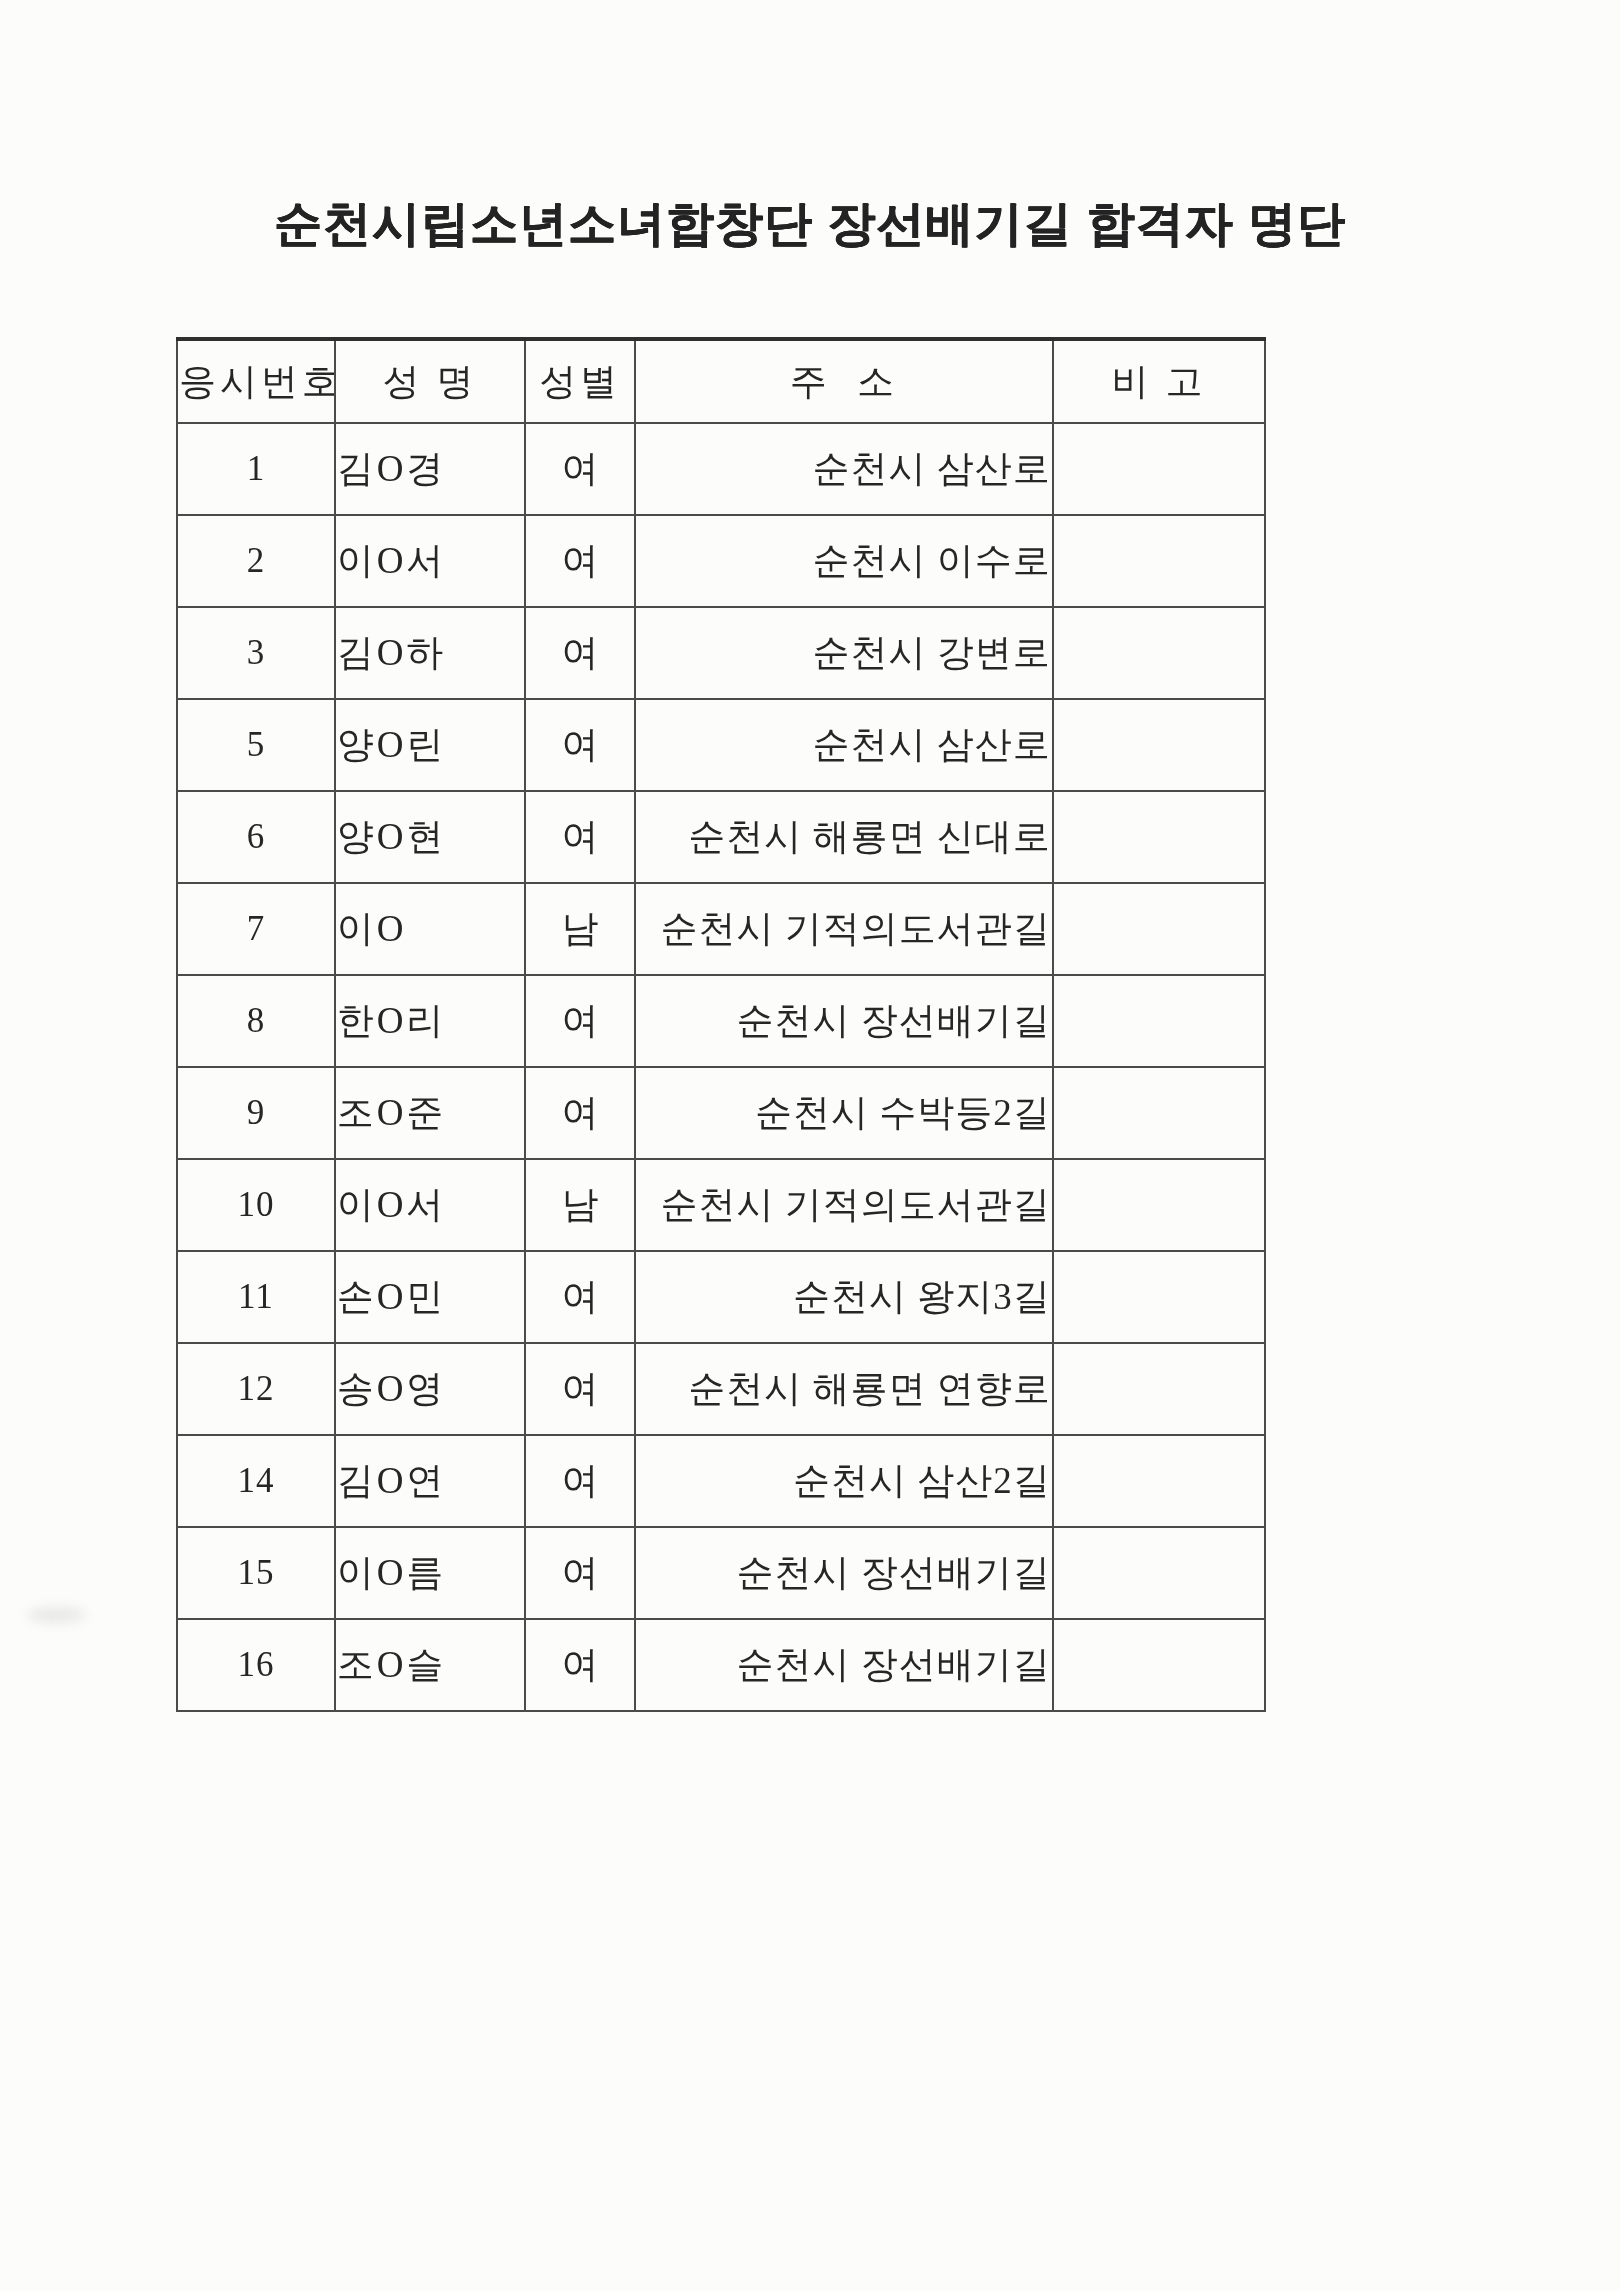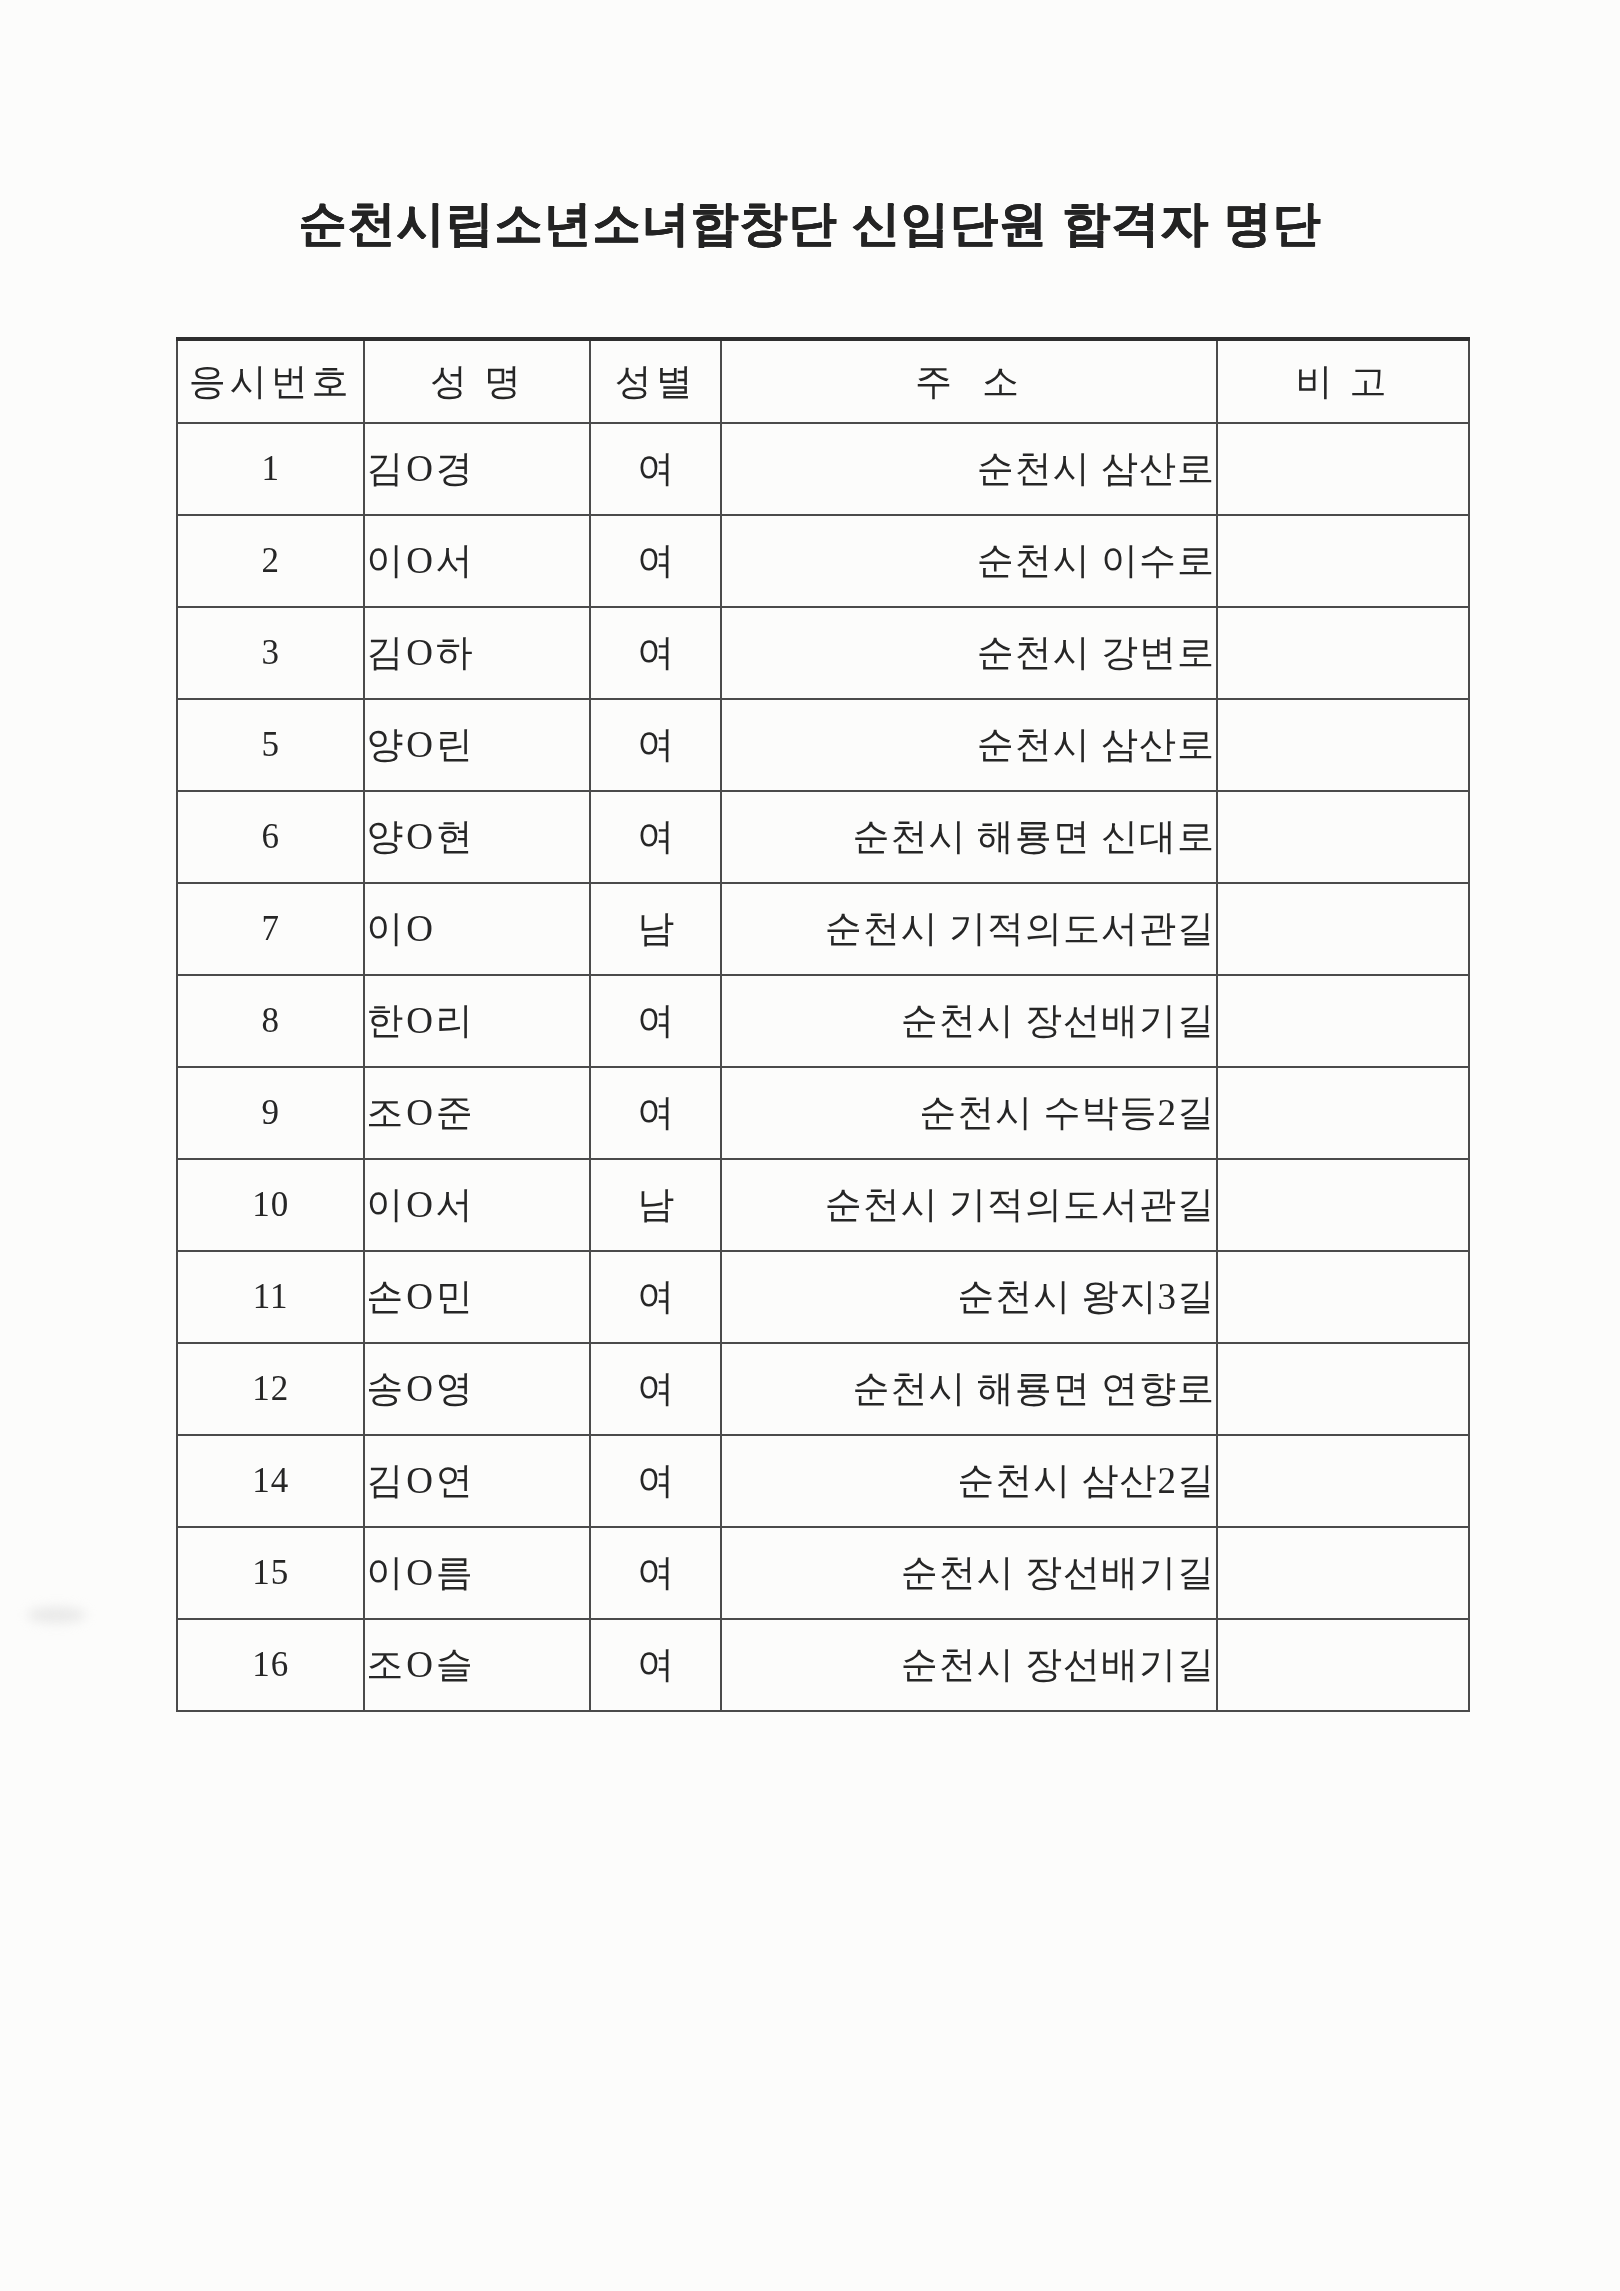--- a/index.html
+++ b/index.html
@@ -30,21 +30,21 @@
     font-family:"Liberation Sans","DejaVu Sans",sans-serif;
     font-weight:900;
     font-size:48px;
     letter-spacing:1px;
     color:#232323;
     text-shadow:0.6px 0 currentColor,-0.3px 0 currentColor;
     white-space:pre;
   }
   table.roster{
     position:absolute;left:176px;top:337px;
-    width:1294px;
+    width:1090px;
     border-collapse:collapse;
     table-layout:fixed;
   }
   table.roster{border:2px solid var(--line);border-top:4.9px solid var(--line-heavy);}
   .roster th,.roster td{
     border:2px solid var(--line);
     font-weight:normal;
     vertical-align:middle;
     overflow:hidden;
   }
@@ -77,21 +77,21 @@
   }
   td.c-note{text-align:center;}
 </style>
 </head>
 <body>
 
 <div class="page">
 
   <div class="smudge"></div>
 
-  <h1 class="title">순천시립소년소녀합창단 신입단원 합격자 명단</h1>
+  <h1 class="title">순천시립소년소녀합창단 장선배기길 합격자 명단</h1>
 
   <table class="roster">
     <colgroup>
       <col style="width:14.5%">
       <col style="width:17.5%">
       <col style="width:10.1%">
       <col style="width:38.4%">
       <col style="width:19.5%">
     </colgroup>
     <thead>

